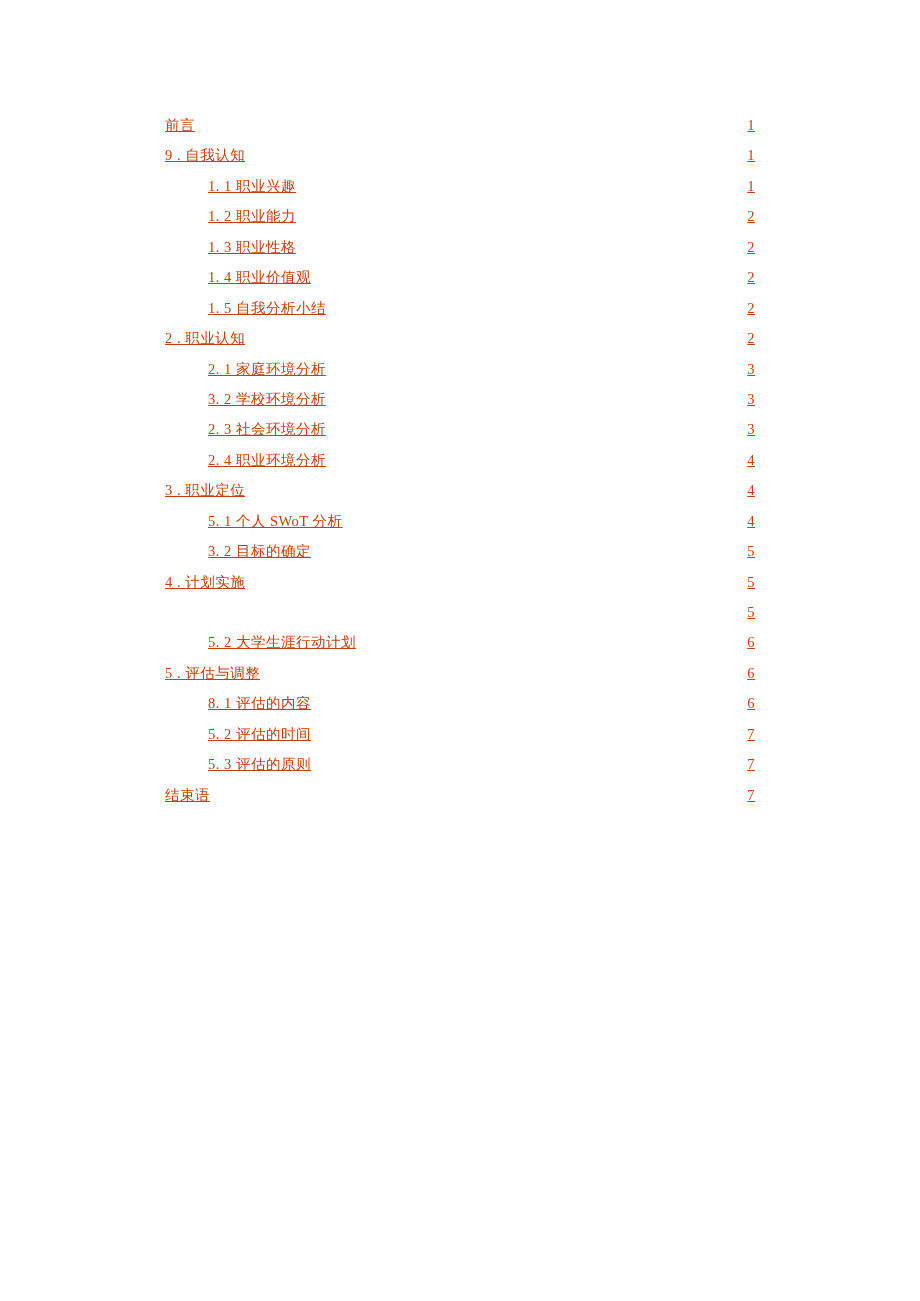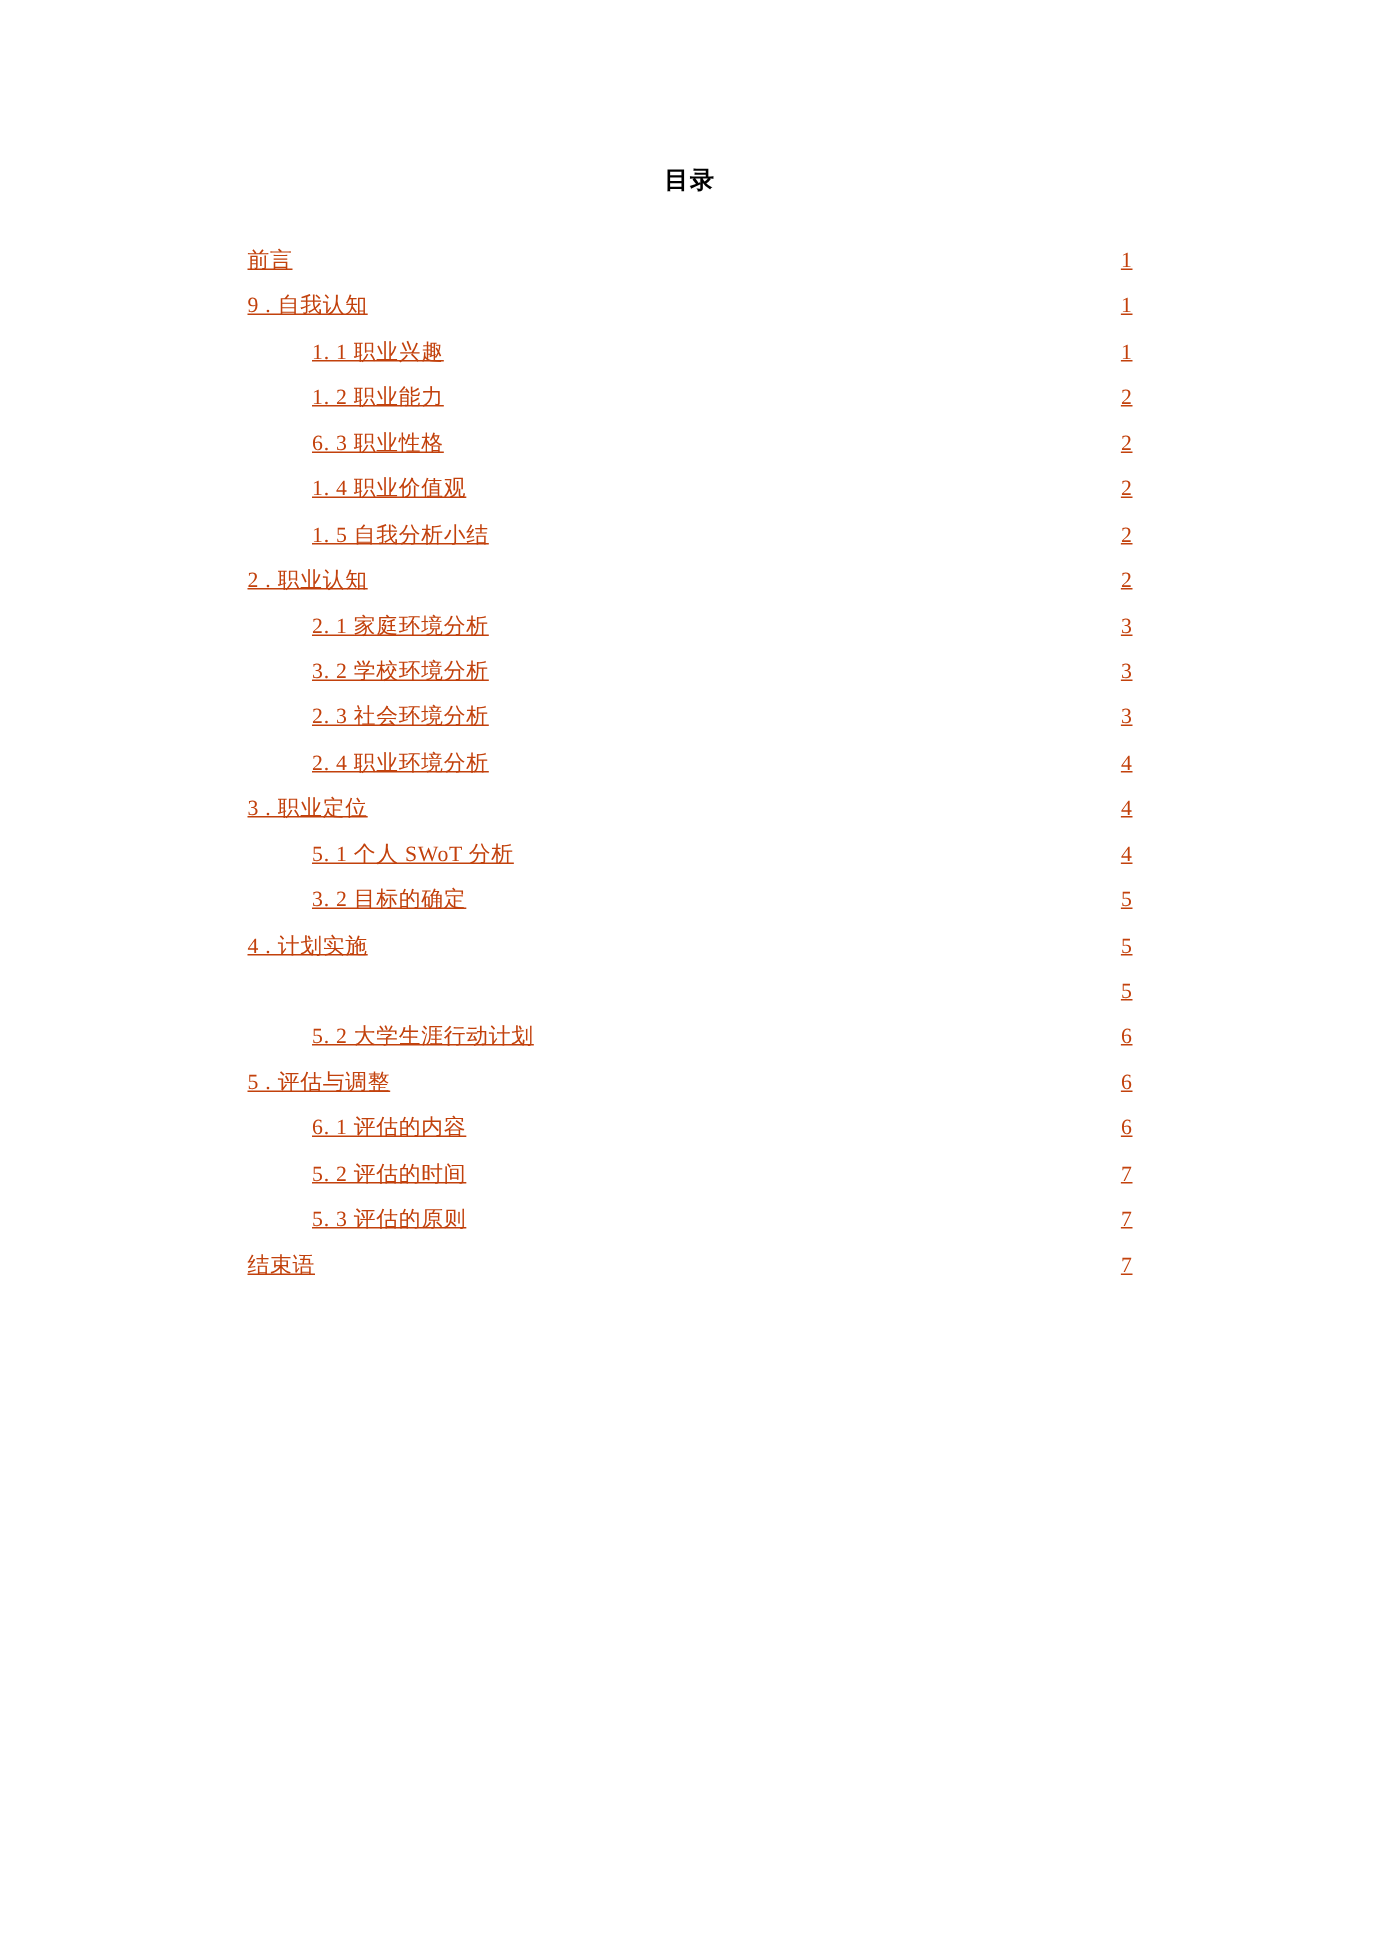--- a/index.html
+++ b/index.html
@@ -57,21 +57,20 @@
       font-size: 14px;
     }
     .entry-page {
       flex: 0 0 auto;
     }
   </style>
 </head>
 <body>
 
 <div class="page">
-  <h2 class="toc-title">目录</h2>
   <div class="toc-list">
       <div class="toc-entry level-0">
         <span class="entry-label">前言</span>
         <span class="entry-leader"></span>
         <span class="entry-page">1</span>
       </div>
       <div class="toc-entry level-0">
         <span class="entry-label">9 . 自我认知</span>
         <span class="entry-leader"></span>
         <span class="entry-page">1</span>
@@ -80,21 +79,21 @@
         <span class="entry-label">1. 1 职业兴趣</span>
         <span class="entry-leader"></span>
         <span class="entry-page">1</span>
       </div>
       <div class="toc-entry level-1">
         <span class="entry-label">1. 2 职业能力</span>
         <span class="entry-leader"></span>
         <span class="entry-page">2</span>
       </div>
       <div class="toc-entry level-1">
-        <span class="entry-label">6. 3 职业性格</span>
+        <span class="entry-label">1. 3 职业性格</span>
         <span class="entry-leader"></span>
         <span class="entry-page">2</span>
       </div>
       <div class="toc-entry level-1">
         <span class="entry-label">1. 4 职业价值观</span>
         <span class="entry-leader"></span>
         <span class="entry-page">2</span>
       </div>
       <div class="toc-entry level-1">
         <span class="entry-label">1. 5 自我分析小结</span>
@@ -154,21 +153,21 @@
         <span class="entry-label">5. 2  大学生涯行动计划</span>
         <span class="entry-leader"></span>
         <span class="entry-page">6</span>
       </div>
       <div class="toc-entry level-0">
         <span class="entry-label">5  . 评估与调整</span>
         <span class="entry-leader"></span>
         <span class="entry-page">6</span>
       </div>
       <div class="toc-entry level-1">
-        <span class="entry-label">6. 1 评估的内容</span>
+        <span class="entry-label">8. 1 评估的内容</span>
         <span class="entry-leader"></span>
         <span class="entry-page">6</span>
       </div>
       <div class="toc-entry level-1">
         <span class="entry-label">5. 2 评估的时间</span>
         <span class="entry-leader"></span>
         <span class="entry-page">7</span>
       </div>
       <div class="toc-entry level-1">
         <span class="entry-label">5. 3 评估的原则</span>

